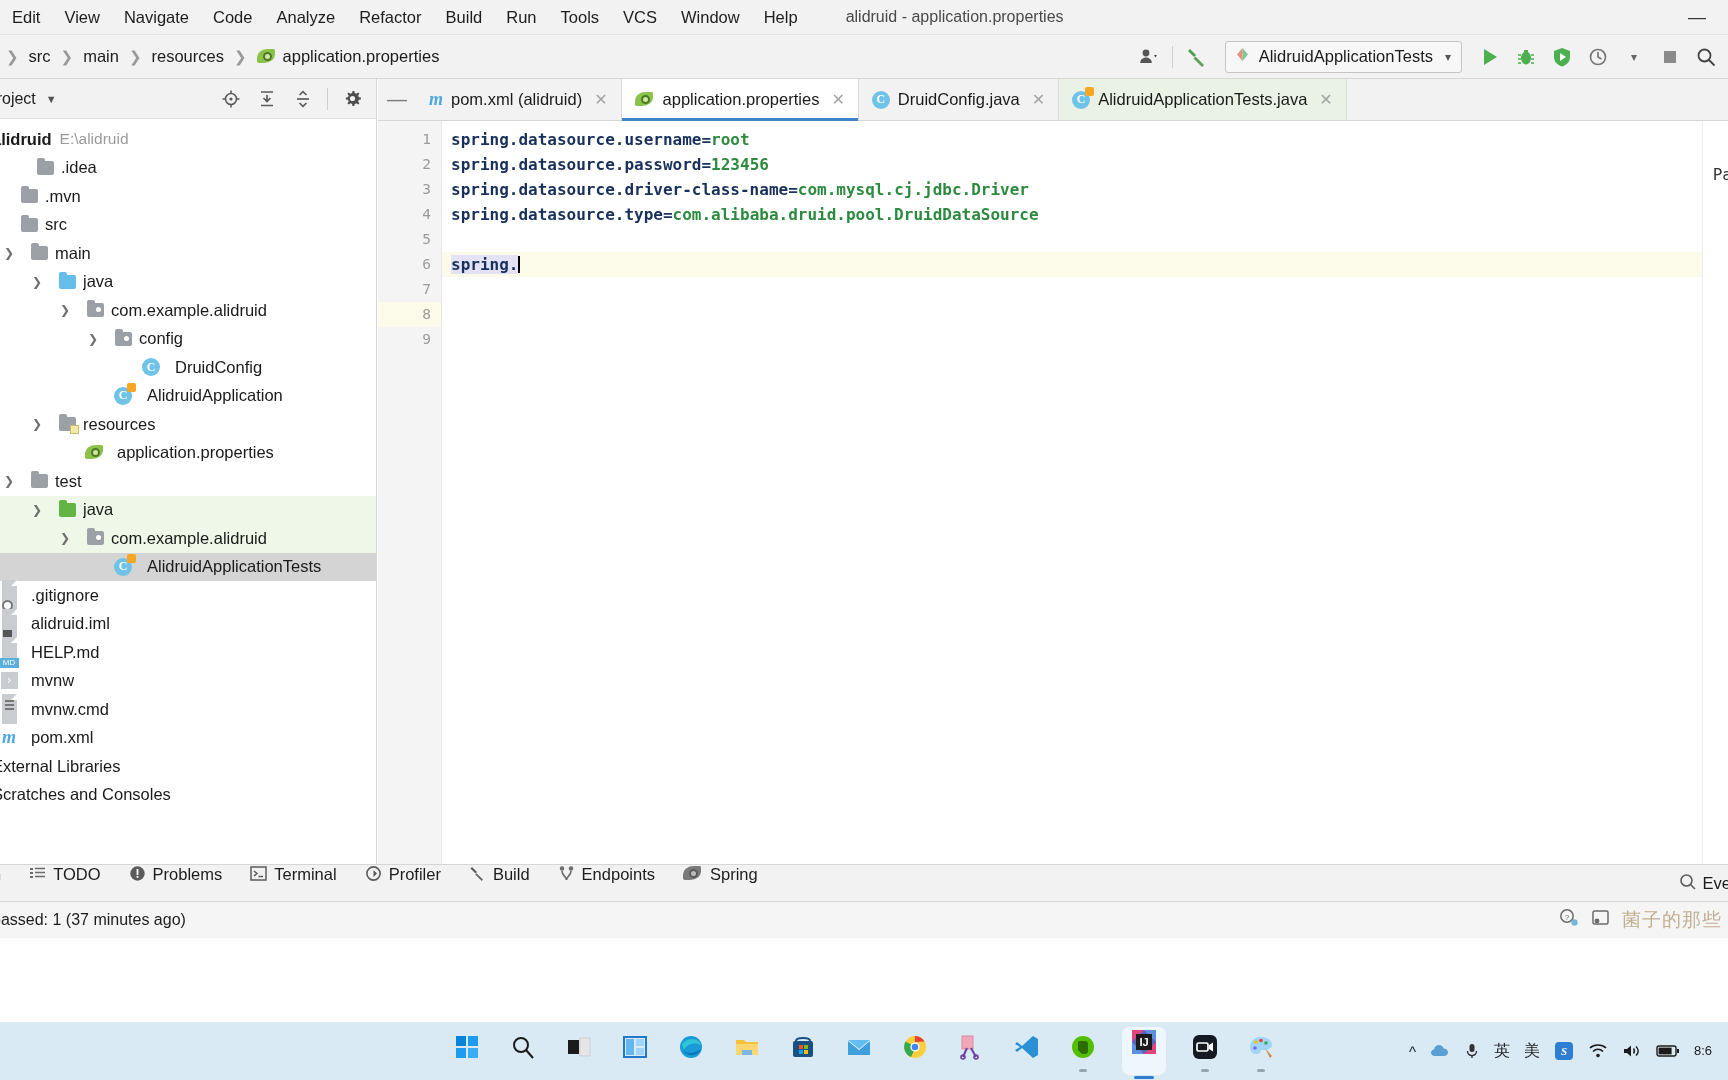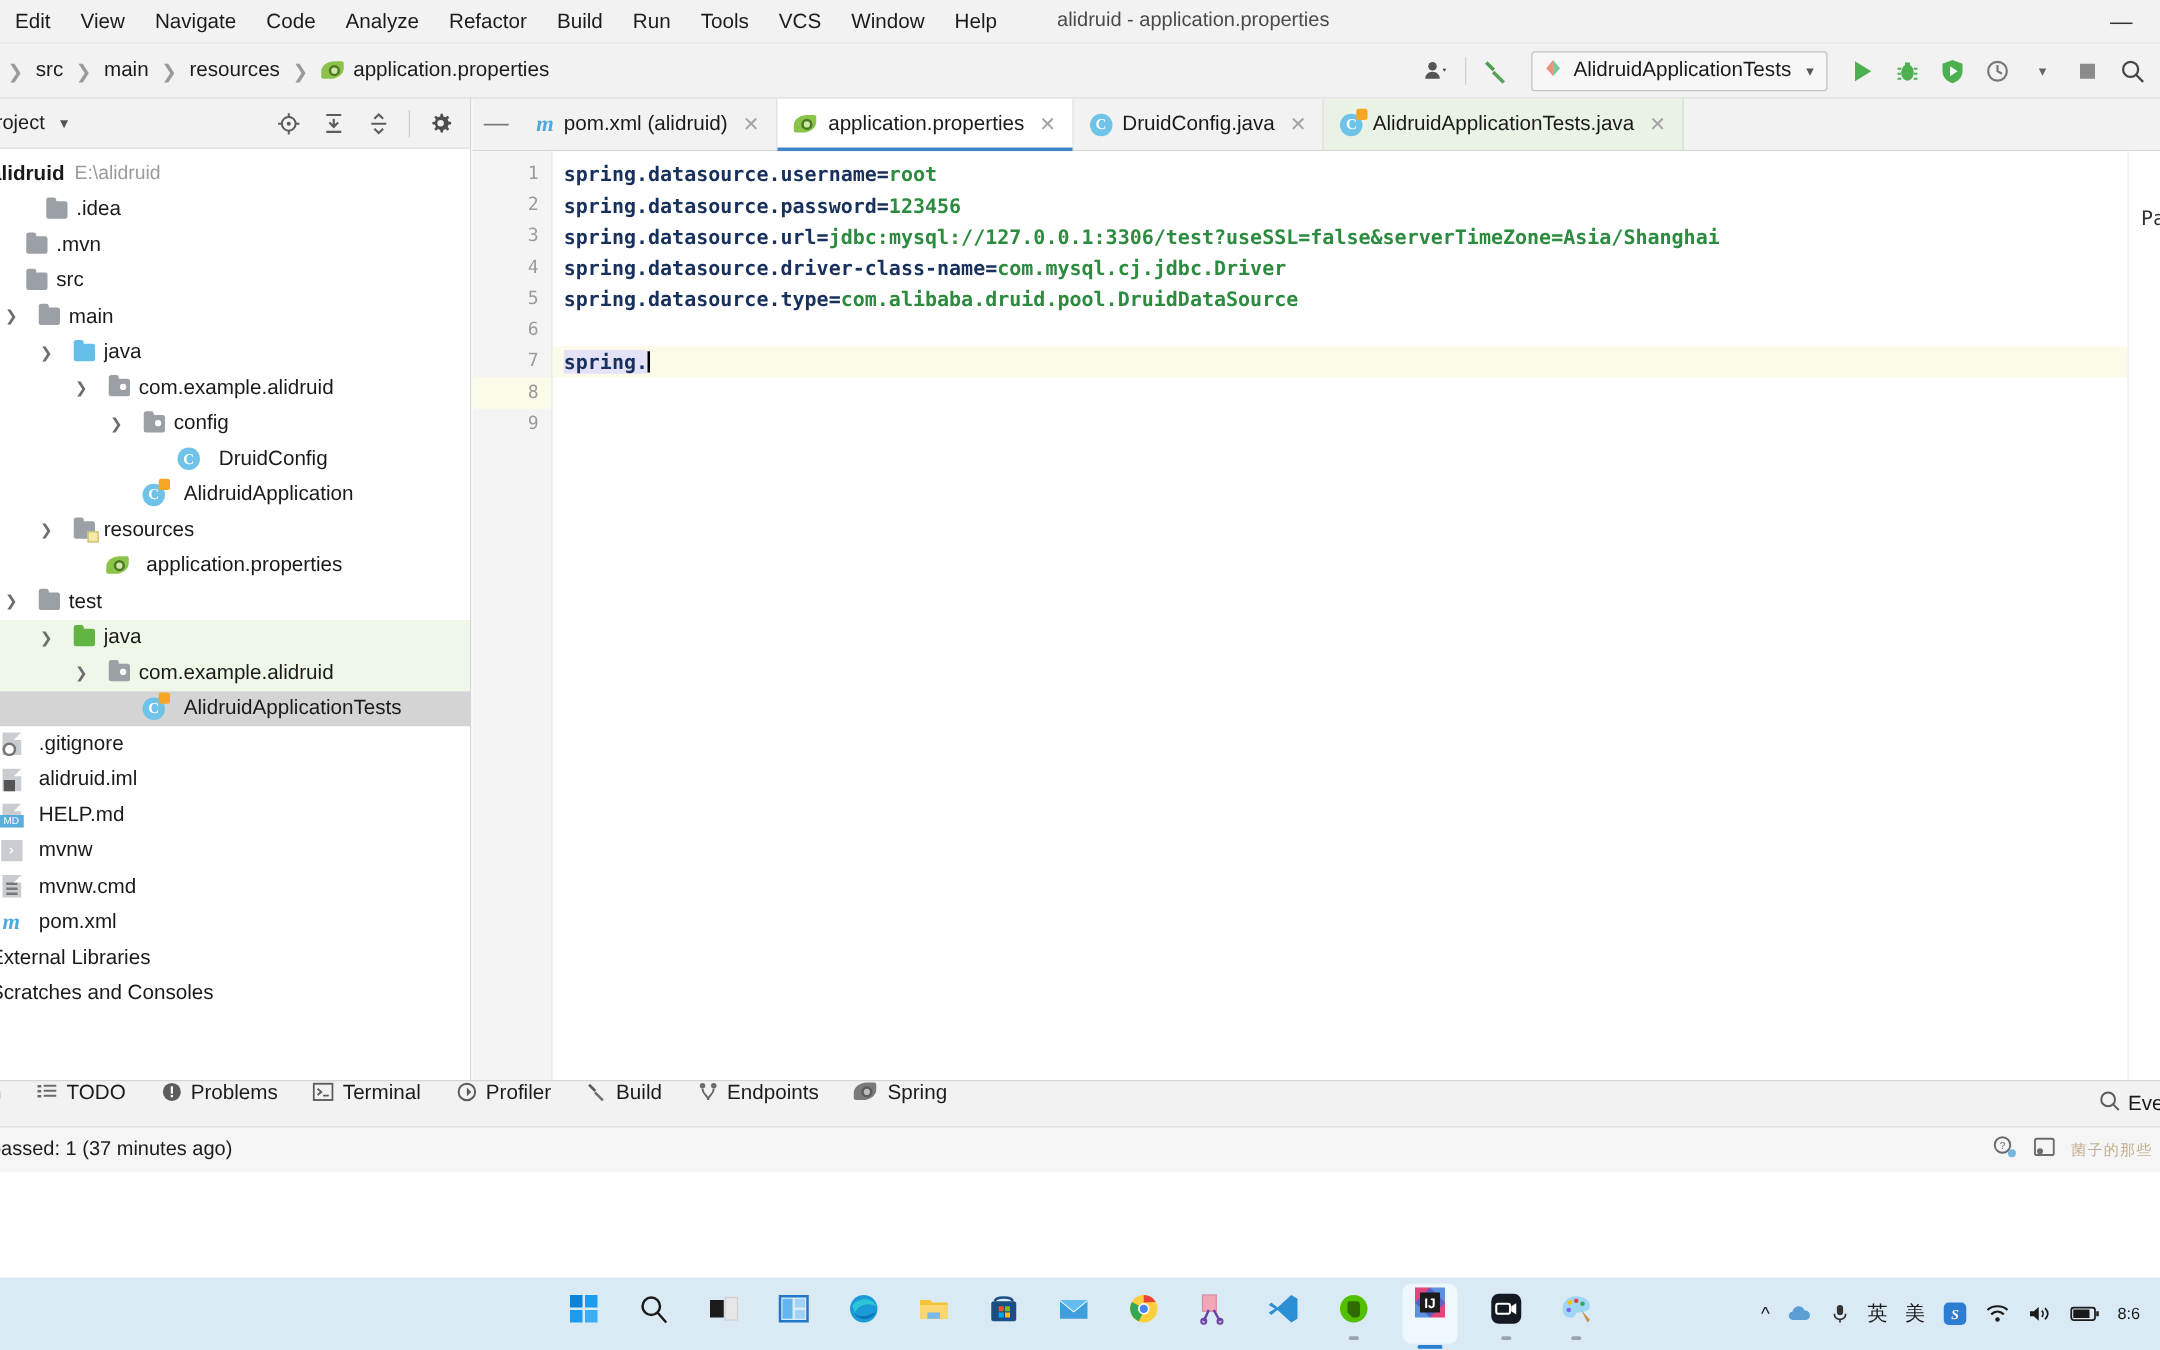--- a/index.html
+++ b/index.html
@@ -109,21 +109,21 @@
   }
   .spring-leaf i {
     position:absolute; left:0; top:1px; width:18px; height:14px; background:#8bc34a;
     border-radius:60% 10% 60% 10%;
   }
   .spring-leaf b {
     position:absolute; left:6px; top:4px; width:9px; height:9px; border:2px solid #4c7a23;
     border-radius:50%; background:#cfe7a6;
   }
   .file-icon {
-    width:15px; height:18px; background:#c9cdd1; position:relative; display:inline-block;
+    width:15px; height:30px; background:#c9cdd1; position:relative; display:inline-block;
   }
   .file-icon:after {
     content:""; position:absolute; right:0; top:0; border-width:0 0 6px 6px;
     border-style:solid; border-color:transparent transparent #ffffff transparent;
   }
   .badge-sq {
     position:absolute; left:1px; bottom:0px; width:9px; height:9px; background:#555; color:#fff;
     font-size:7px; line-height:9px; text-align:center;
   }
   .md-badge {
@@ -192,21 +192,21 @@
 
   
   .statusbar {
     position:absolute; left:0; top:901px; width:1728px; height:37px;
     background:#f5f5f5; border-top:1px solid #dcdcdc; display:flex; align-items:center;
     font-size:16px; color:#1c1c1c;
   }
   .status-text { padding-left:0px; margin-left:-8px; white-space:nowrap; }
   .status-right { margin-left:auto; display:flex; align-items:center; gap:10px; padding-right:6px; }
   .watermark {
-    color:#b9a37e; font-size:12px; font-family:Liberation Mono, monospace;
+    color:#b9a37e; font-size:19px; font-family:Liberation Mono, monospace;
     opacity:.85; letter-spacing:1px;
   }
 
   
   .taskbar {
     position:absolute; left:0; top:938px; width:1728px; height:142px;
     background:#ffffff;
   }
   .tb-strip {
     position:absolute; left:0; bottom:0; width:1728px; height:58px;
@@ -630,21 +630,20 @@
         <div>5</div>
         <div>6</div>
         <div>7</div>
         <div class="cur">8</div>
         <div>9</div>
       </div>
 
       <div class="code">
         <div class="cline"><span class="k">spring.datasource.username</span><span class="k">=</span><span class="v">root</span></div>
         <div class="cline"><span class="k">spring.datasource.password</span><span class="k">=</span><span class="v">123456</span></div>
-        <div class="cline"><span class="k">spring.datasource.url</span><span class="k">=</span><span class="v">jdbc:mysql://127.0.0.1:3306/test?useSSL=false&amp;serverTimeZone=Asia/Shanghai</span></div>
         <div class="cline"><span class="k">spring.datasource.driver-class-name</span><span class="k">=</span><span class="v">com.mysql.cj.jdbc.Driver</span></div>
         <div class="cline"><span class="k">spring.datasource.type</span><span class="k">=</span><span class="v">com.alibaba.druid.pool.DruidDataSource</span></div>
         <div class="cline"><span class="k"></span></div>
         <div class="cline cur"><span class="k hl">spring.</span><span class="caret"></span></div>
         <div class="cline"><span class="k"></span></div>
 
         <div class="rightstrip"></div>
         <div class="right-label">Pa</div>
       </div>
     </div>

